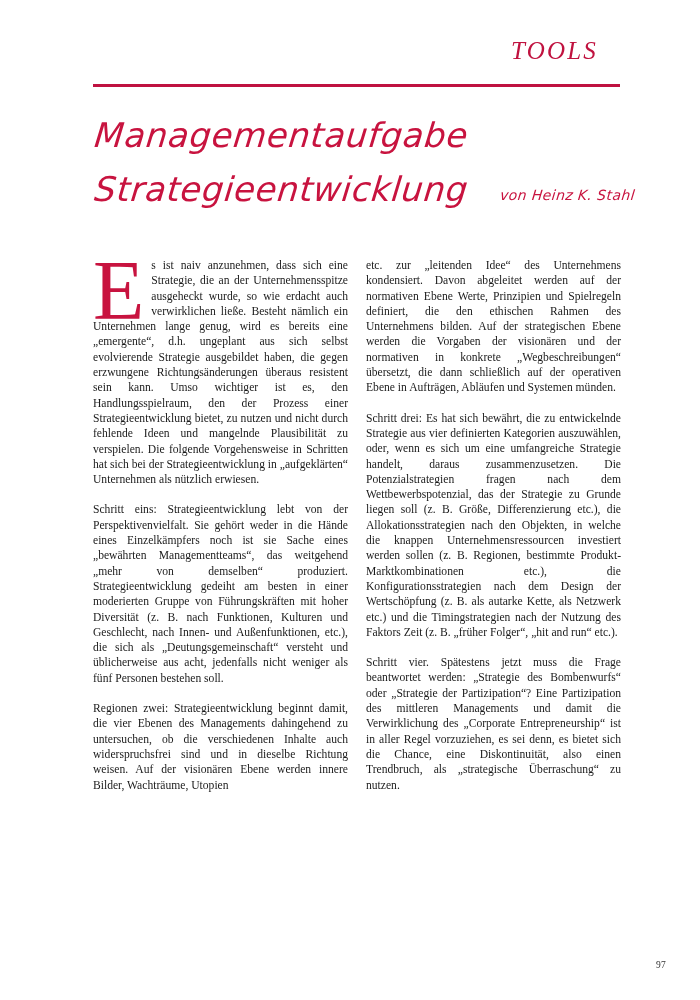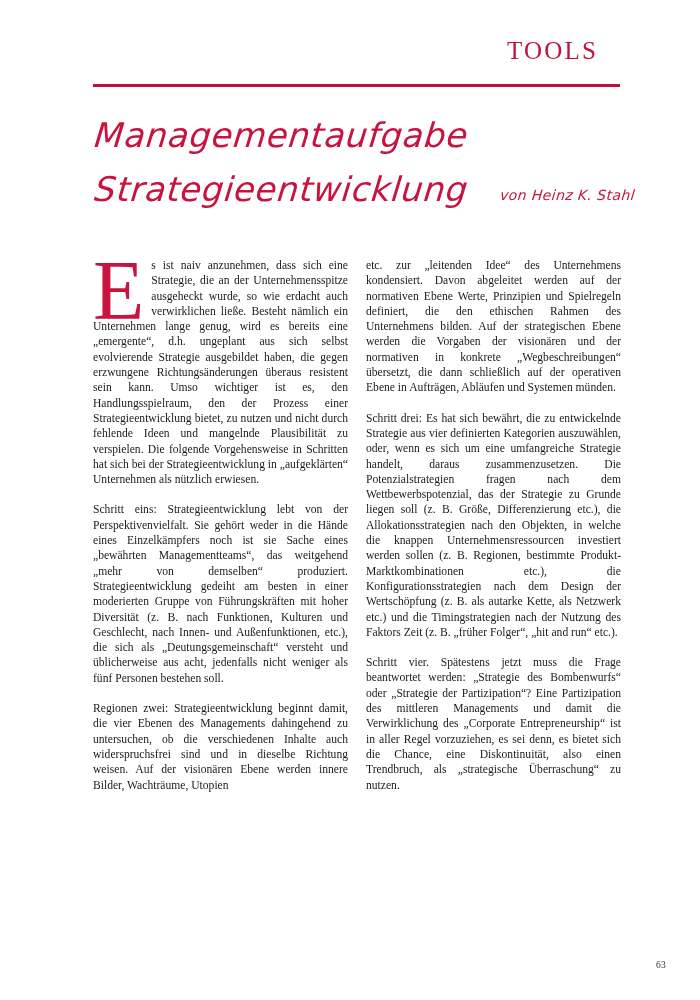--- a/index.html
+++ b/index.html
@@ -24,20 +24,21 @@
     height: 1000px;
   }
 
   
   .header {
     position: absolute;
     left: 0;
     top: 38px;
     width: 620px;
     height: 52px;
+    font-style: italic;
   }
   .header-kicker {
     position: absolute;
     right: 22px;
     top: 0;
     font-family: "Liberation Serif", "DejaVu Serif", serif;
     font-size: 25px;
     letter-spacing: 2.2px;
     color: #c0123f;
     line-height: 1;
@@ -168,15 +169,15 @@
     </div>
 
     <div class="col">
       <p>etc. zur „leitenden Idee“ des Unternehmens kondensiert. Davon abgeleitet werden auf der normativen Ebene Werte, Prinzipien und Spielregeln definiert, die den ethischen Rahmen des Unternehmens bilden. Auf der strategischen Ebene werden die Vorgaben der visionären und der normativen in konkrete „Wegbeschreibungen“ übersetzt, die dann schließlich auf der operativen Ebene in Aufträgen, Abläufen und Systemen münden.</p>
       <p>Schritt drei: Es hat sich bewährt, die zu entwickelnde Strategie aus vier definierten Kategorien auszuwählen, oder, wenn es sich um eine umfangreiche Strategie handelt, daraus zusammenzusetzen. Die Potenzialstrategien fragen nach dem Wettbewerbspotenzial, das der Strategie zu Grunde liegen soll (z. B. Größe, Differenzierung etc.), die Allokationsstrategien nach den Objekten, in welche die knappen Unternehmensressourcen investiert werden sollen (z. B. Regionen, bestimmte Produkt-Marktkombinationen etc.), die Konfigurationsstrategien nach dem Design der Wertschöpfung (z. B. als autarke Kette, als Netzwerk etc.) und die Timingstrategien nach der Nutzung des Faktors Zeit (z. B. „früher Folger“, „hit and run“ etc.).</p>
       <p>Schritt vier. Spätestens jetzt muss die Frage beantwortet werden: „Strategie des Bombenwurfs“ oder „Strategie der Partizipation“? Eine Partizipation des mittleren Managements und damit die Verwirklichung des „Corporate Entrepreneurship“ ist in aller Regel vorzuziehen, es sei denn, es bietet sich die Chance, eine Diskontinuität, also einen Trendbruch, als „strategische Überraschung“ zu nutzen.</p>
     </div>
 
   </div>
 
-  <div class="folio">63</div>
+  <div class="folio">97</div>
 
 </div>
 
 </body></html>

